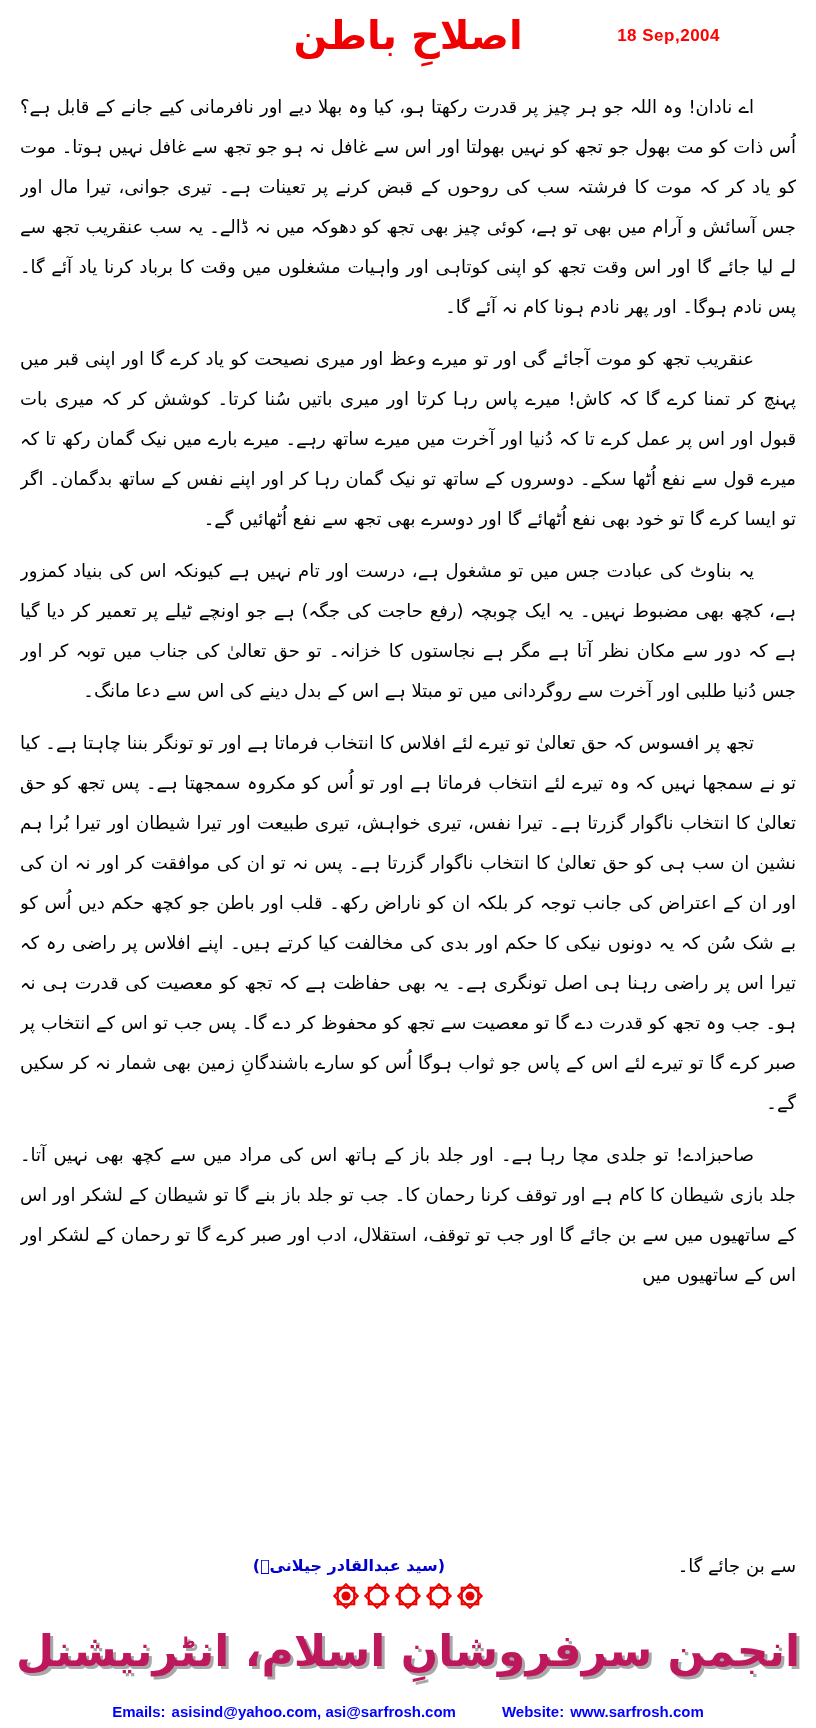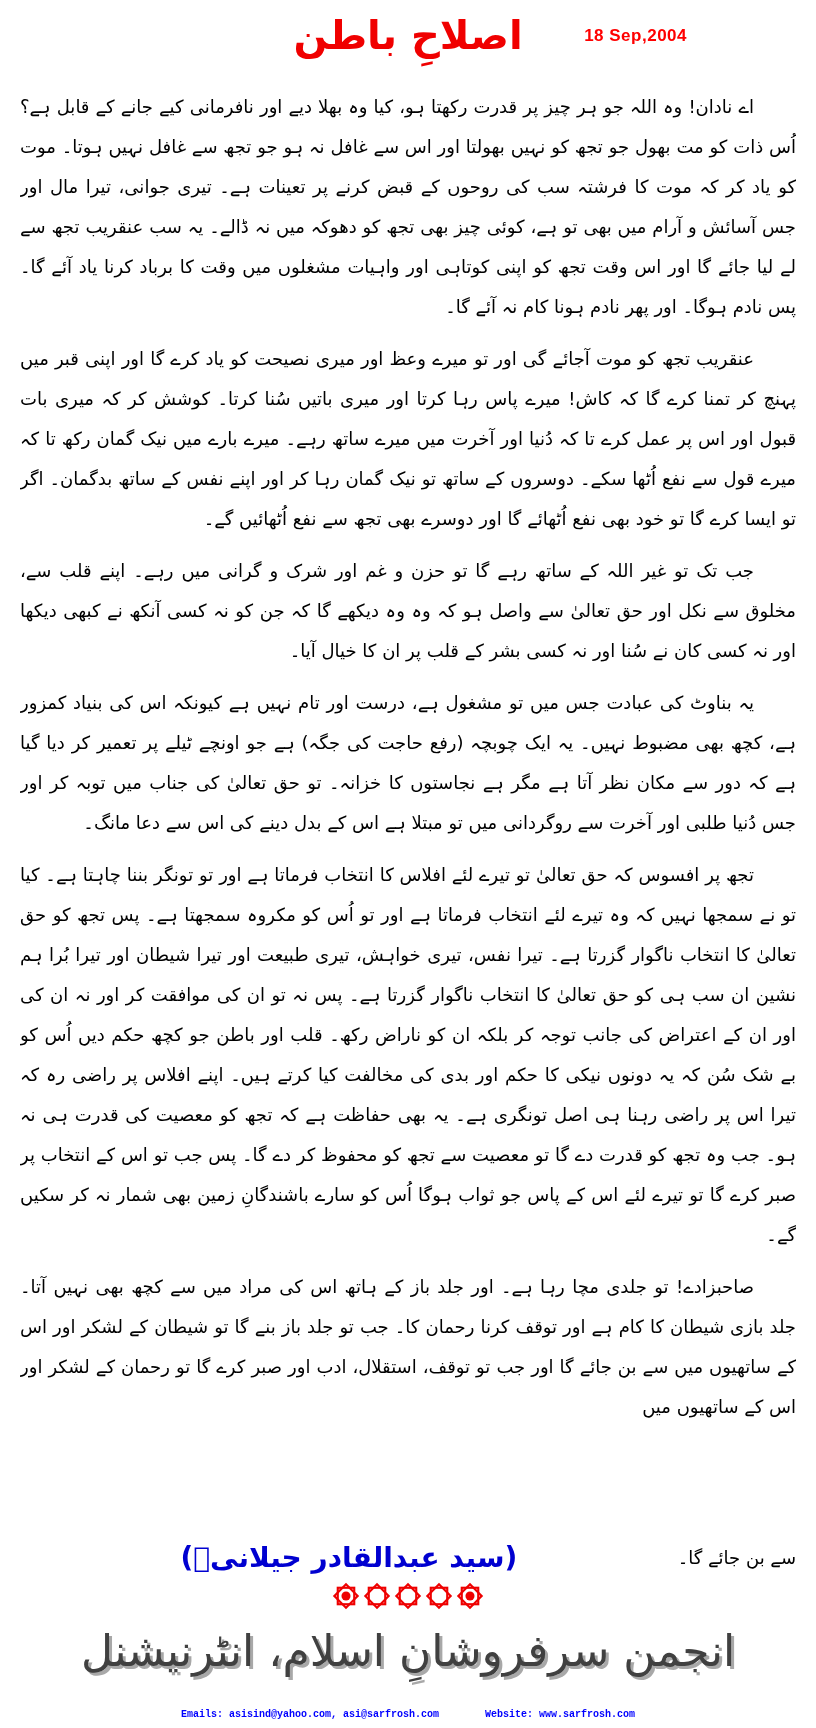--- a/index.html
+++ b/index.html
@@ -13,21 +13,21 @@
   
   .title{
     position:absolute;top:4px;left:0;right:0;
     text-align:center;
     direction:rtl;
     color:#f00000;
     font-size:40px;font-weight:bold;
     line-height:62px;
   }
   .date{
-    position:absolute;top:26px;right:129px;
+    position:absolute;top:26px;right:96px;
     color:#ff0000;
     font-family:"Liberation Sans","DejaVu Sans",sans-serif;
     font-size:17px;font-weight:bold;
     letter-spacing:.5px;
   }
   
   .article{
     position:absolute;top:87px;left:20px;right:20px;
     height:1458px;overflow:hidden;
     direction:rtl;
@@ -39,63 +39,62 @@
   .article p{margin:0 0 12px 0;text-indent:42px;}
   
   .sig-row{
     position:absolute;top:1538px;left:20px;right:20px;
     direction:rtl;
     display:flex;align-items:center;
     font-size:18px;line-height:40px;color:#000;
   }
   .closing{white-space:nowrap;text-align:center;}
   .signature{
-    margin:0 auto;
+    margin:8px auto;
     color:#0000d0;
-    font-size:28px;font-weight:bold;
+    font-size:16px;font-weight:bold;
     white-space:nowrap;
   }
   
   .ornaments{
     position:absolute;top:1582px;left:0;right:0;
     text-align:center;line-height:0;
   }
   .ornaments .star{display:inline-block;margin:0 -1px;vertical-align:middle;}
   
   .org-banner{
     position:absolute;top:1618px;left:0;right:0;
     direction:rtl;text-align:center;
-    color:#404040;
-    font-size:44px;font-weight:normal;
+    color:#be185d;
+    font-size:44px;font-weight:bold;
     line-height:66px;
     text-shadow:3px 3px 0 #a8a8a8;
     white-space:nowrap;
   }
   .contacts{
     position:absolute;bottom:8px;left:0;right:0;
     text-align:center;
     color:#0000ff;
-    font-family:Liberation Mono, monospace;
-    font-size:10px;font-weight:bold;
+    font-family:Liberation Sans, sans-serif;
+    font-size:15px;font-weight:bold;
   }
   .contacts .gap{display:inline-block;width:46px;}
   .contacts .small-gap{display:inline-block;width:6px;}
 </style>
 </head>
 <body>
 
 <div class="page">
 
   <div class="title">اصلاحِ باطن</div>
   <div class="date">18 Sep,2004</div>
 
   <div class="article">
     <p>اے نادان! وہ اللہ جو ہر چیز پر قدرت رکھتا ہو، کیا وہ بھلا دیے اور نافرمانی کیے جانے کے قابل ہے؟ اُس ذات کو مت بھول جو تجھ کو نہیں بھولتا اور اس سے غافل نہ ہو جو تجھ سے غافل نہیں ہوتا۔ موت کو یاد کر کہ موت کا فرشتہ سب کی روحوں کے قبض کرنے پر تعینات ہے۔ تیری جوانی، تیرا مال اور جس آسائش و آرام میں بھی تو ہے، کوئی چیز بھی تجھ کو دھوکہ میں نہ ڈالے۔ یہ سب عنقریب تجھ سے لے لیا جائے گا اور اس وقت تجھ کو اپنی کوتاہی اور واہیات مشغلوں میں وقت کا برباد کرنا یاد آئے گا۔ پس نادم ہوگا۔ اور پھر نادم ہونا کام نہ آئے گا۔</p>
     <p>عنقریب تجھ کو موت آجائے گی اور تو میرے وعظ اور میری نصیحت کو یاد کرے گا اور اپنی قبر میں پہنچ کر تمنا کرے گا کہ کاش! میرے پاس رہا کرتا اور میری باتیں سُنا کرتا۔ کوشش کر کہ میری بات قبول اور اس پر عمل کرے تا کہ دُنیا اور آخرت میں میرے ساتھ رہے۔ میرے بارے میں نیک گمان رکھ تا کہ میرے قول سے نفع اُٹھا سکے۔ دوسروں کے ساتھ تو نیک گمان رہا کر اور اپنے نفس کے ساتھ بدگمان۔ اگر تو ایسا کرے گا تو خود بھی نفع اُٹھائے گا اور دوسرے بھی تجھ سے نفع اُٹھائیں گے۔</p>
-    <p>جب تک تو غیر اللہ کے ساتھ رہے گا تو حزن و غم اور شرک و گرانی میں رہے۔ اپنے قلب سے، مخلوق سے نکل اور حق تعالیٰ سے واصل ہو کہ وہ وہ دیکھے گا کہ جن کو نہ کسی آنکھ نے کبھی دیکھا اور نہ کسی کان نے سُنا اور نہ کسی بشر کے قلب پر ان کا خیال آیا۔</p>
     <p>یہ بناوٹ کی عبادت جس میں تو مشغول ہے، درست اور تام نہیں ہے کیونکہ اس کی بنیاد کمزور ہے، کچھ بھی مضبوط نہیں۔ یہ ایک چوبچہ (رفع حاجت کی جگہ) ہے جو اونچے ٹیلے پر تعمیر کر دیا گیا ہے کہ دور سے مکان نظر آتا ہے مگر ہے نجاستوں کا خزانہ۔ تو حق تعالیٰ کی جناب میں توبہ کر اور جس دُنیا طلبی اور آخرت سے روگردانی میں تو مبتلا ہے اس کے بدل دینے کی اس سے دعا مانگ۔</p>
     <p>تجھ پر افسوس کہ حق تعالیٰ تو تیرے لئے افلاس کا انتخاب فرماتا ہے اور تو تونگر بننا چاہتا ہے۔ کیا تو نے سمجھا نہیں کہ وہ تیرے لئے انتخاب فرماتا ہے اور تو اُس کو مکروہ سمجھتا ہے۔ پس تجھ کو حق تعالیٰ کا انتخاب ناگوار گزرتا ہے۔ تیرا نفس، تیری خواہش، تیری طبیعت اور تیرا شیطان اور تیرا بُرا ہم نشین ان سب ہی کو حق تعالیٰ کا انتخاب ناگوار گزرتا ہے۔ پس نہ تو ان کی موافقت کر اور نہ ان کی اور ان کے اعتراض کی جانب توجہ کر بلکہ ان کو ناراض رکھ۔ قلب اور باطن جو کچھ حکم دیں اُس کو بے شک سُن کہ یہ دونوں نیکی کا حکم اور بدی کی مخالفت کیا کرتے ہیں۔ اپنے افلاس پر راضی رہ کہ تیرا اس پر راضی رہنا ہی اصل تونگری ہے۔ یہ بھی حفاظت ہے کہ تجھ کو معصیت کی قدرت ہی نہ ہو۔ جب وہ تجھ کو قدرت دے گا تو معصیت سے تجھ کو محفوظ کر دے گا۔ پس جب تو اس کے انتخاب پر صبر کرے گا تو تیرے لئے اس کے پاس جو ثواب ہوگا اُس کو سارے باشندگانِ زمین بھی شمار نہ کر سکیں گے۔</p>
     <p>صاحبزادے! تو جلدی مچا رہا ہے۔ اور جلد باز کے ہاتھ اس کی مراد میں سے کچھ بھی نہیں آتا۔ جلد بازی شیطان کا کام ہے اور توقف کرنا رحمان کا۔ جب تو جلد باز بنے گا تو شیطان کے لشکر اور اس کے ساتھیوں میں سے بن جائے گا اور جب تو توقف، استقلال، ادب اور صبر کرے گا تو رحمان کے لشکر اور اس کے ساتھیوں میں</p>
   </div>
 
   <div class="sig-row">
     <span class="closing">سے بن جائے گا۔</span>
     <span class="signature">(سید عبدالقادر جیلانیؒ)</span>
   </div>
 

